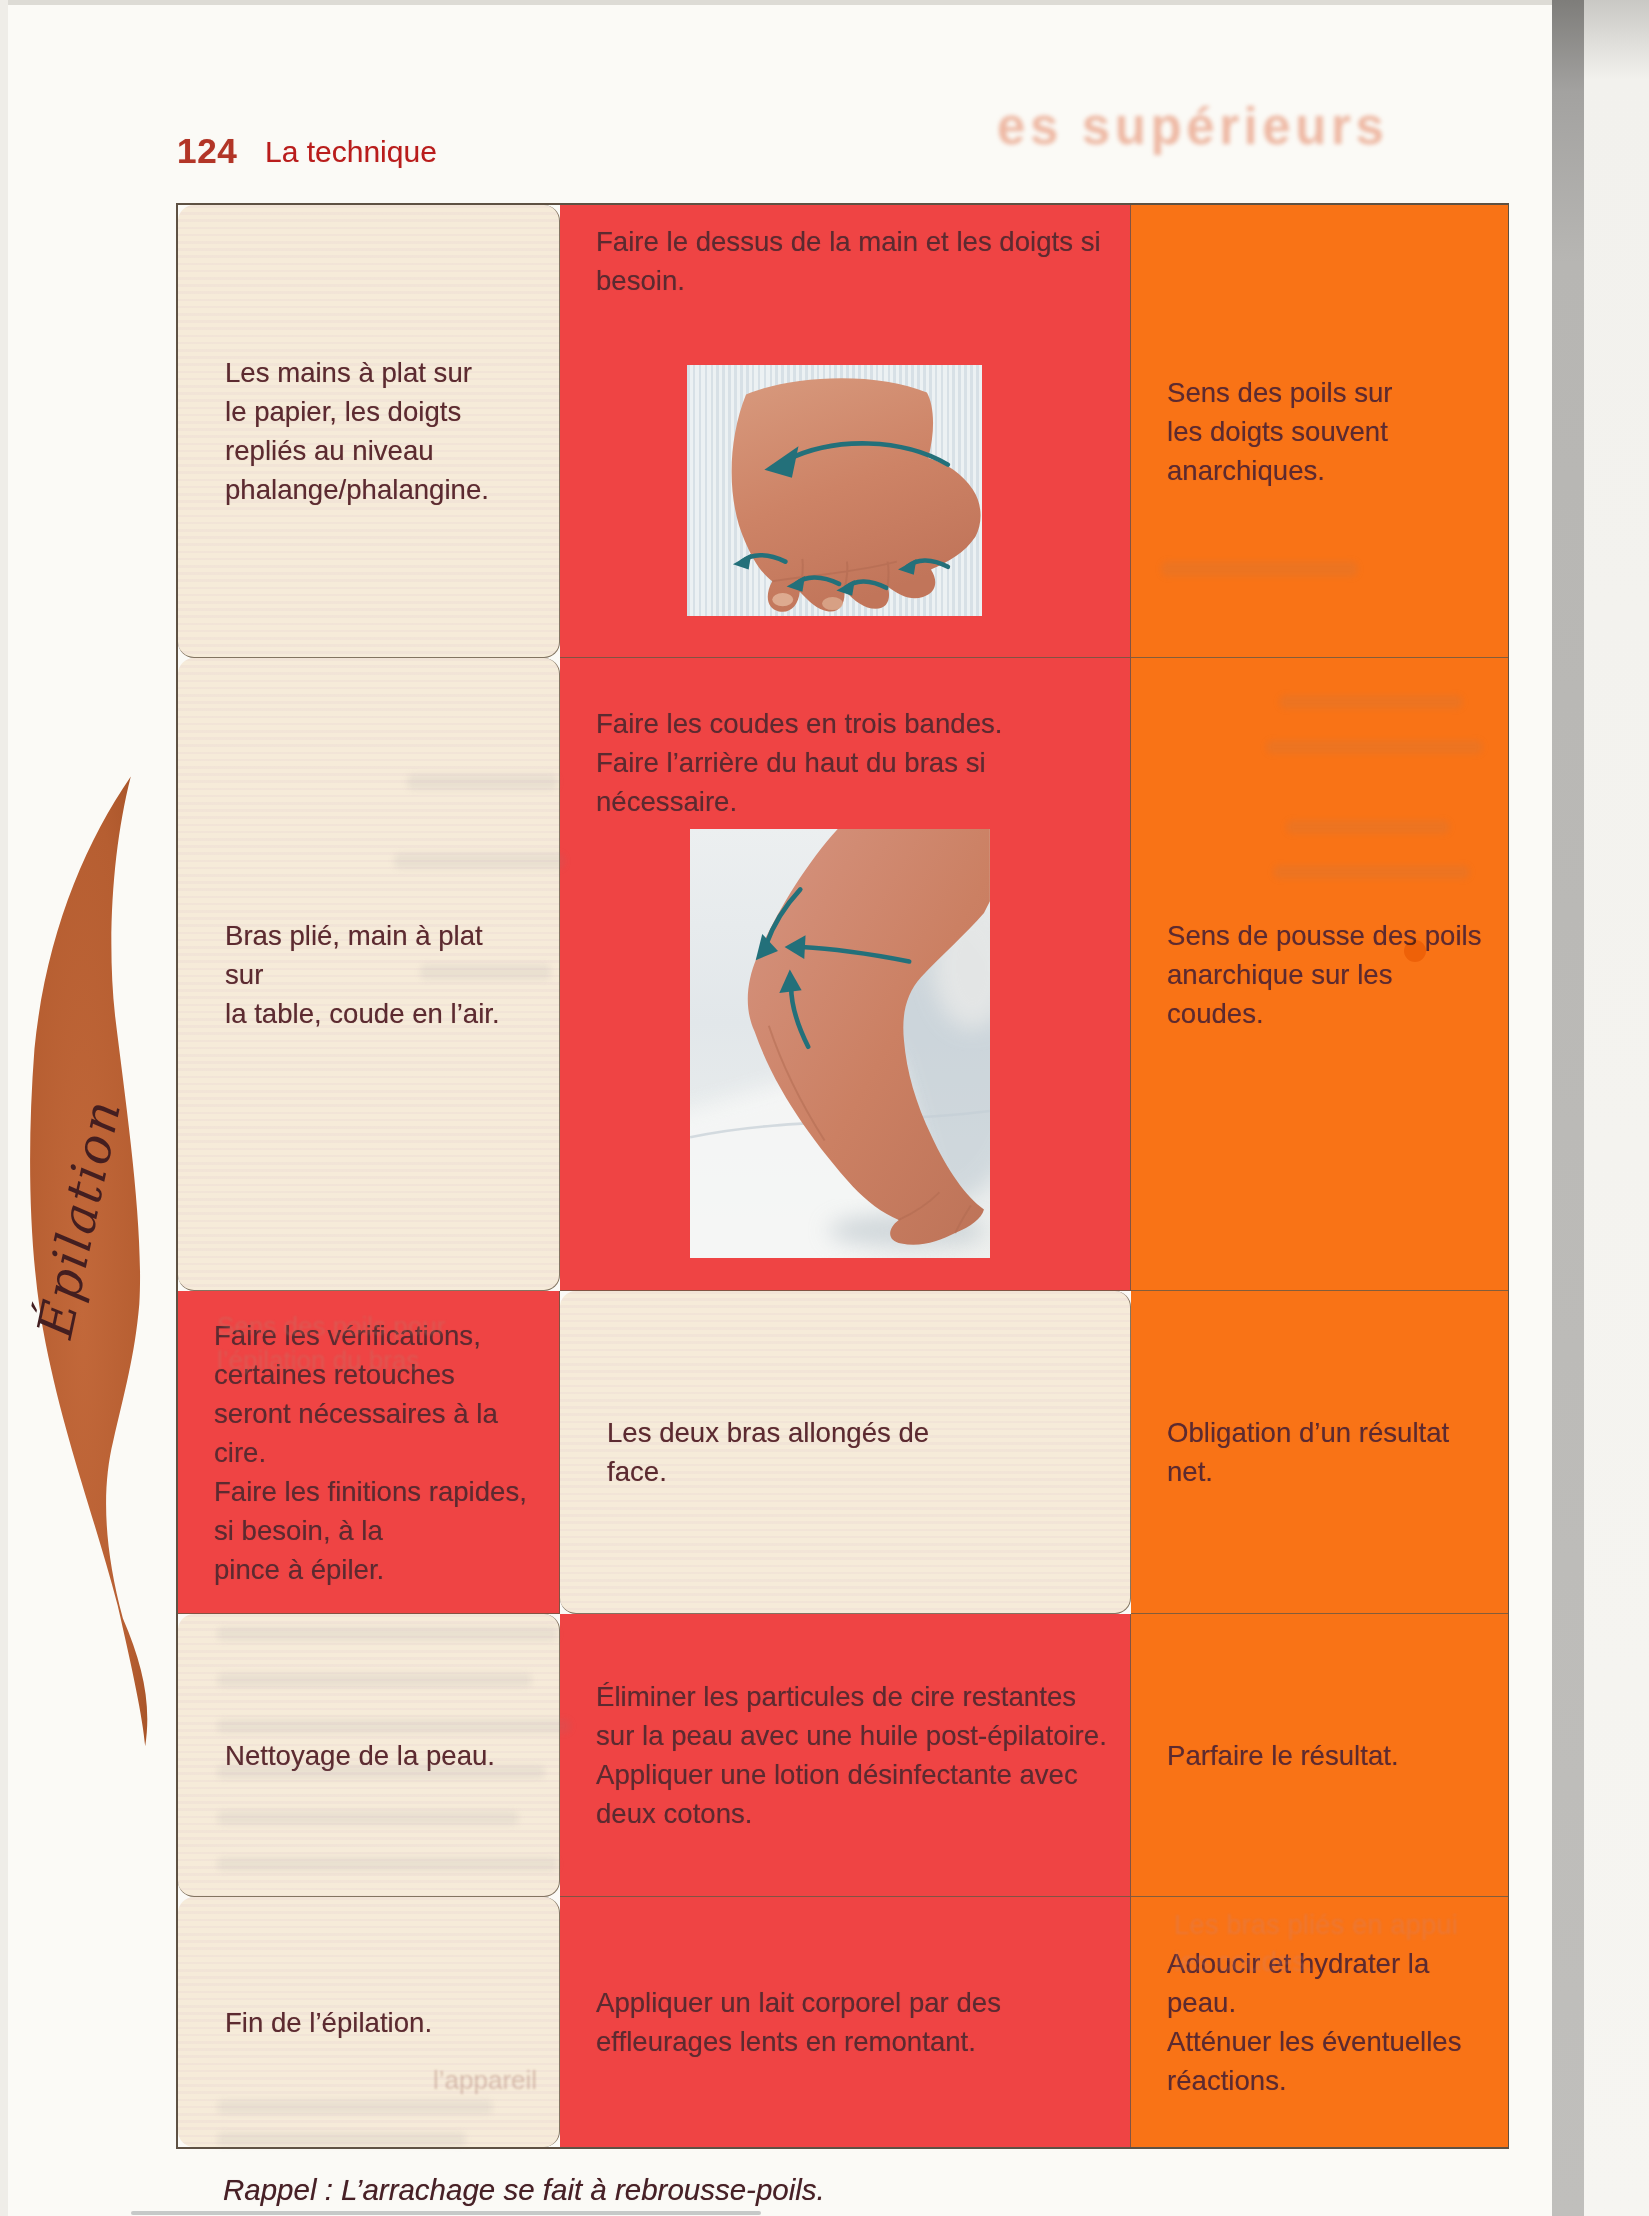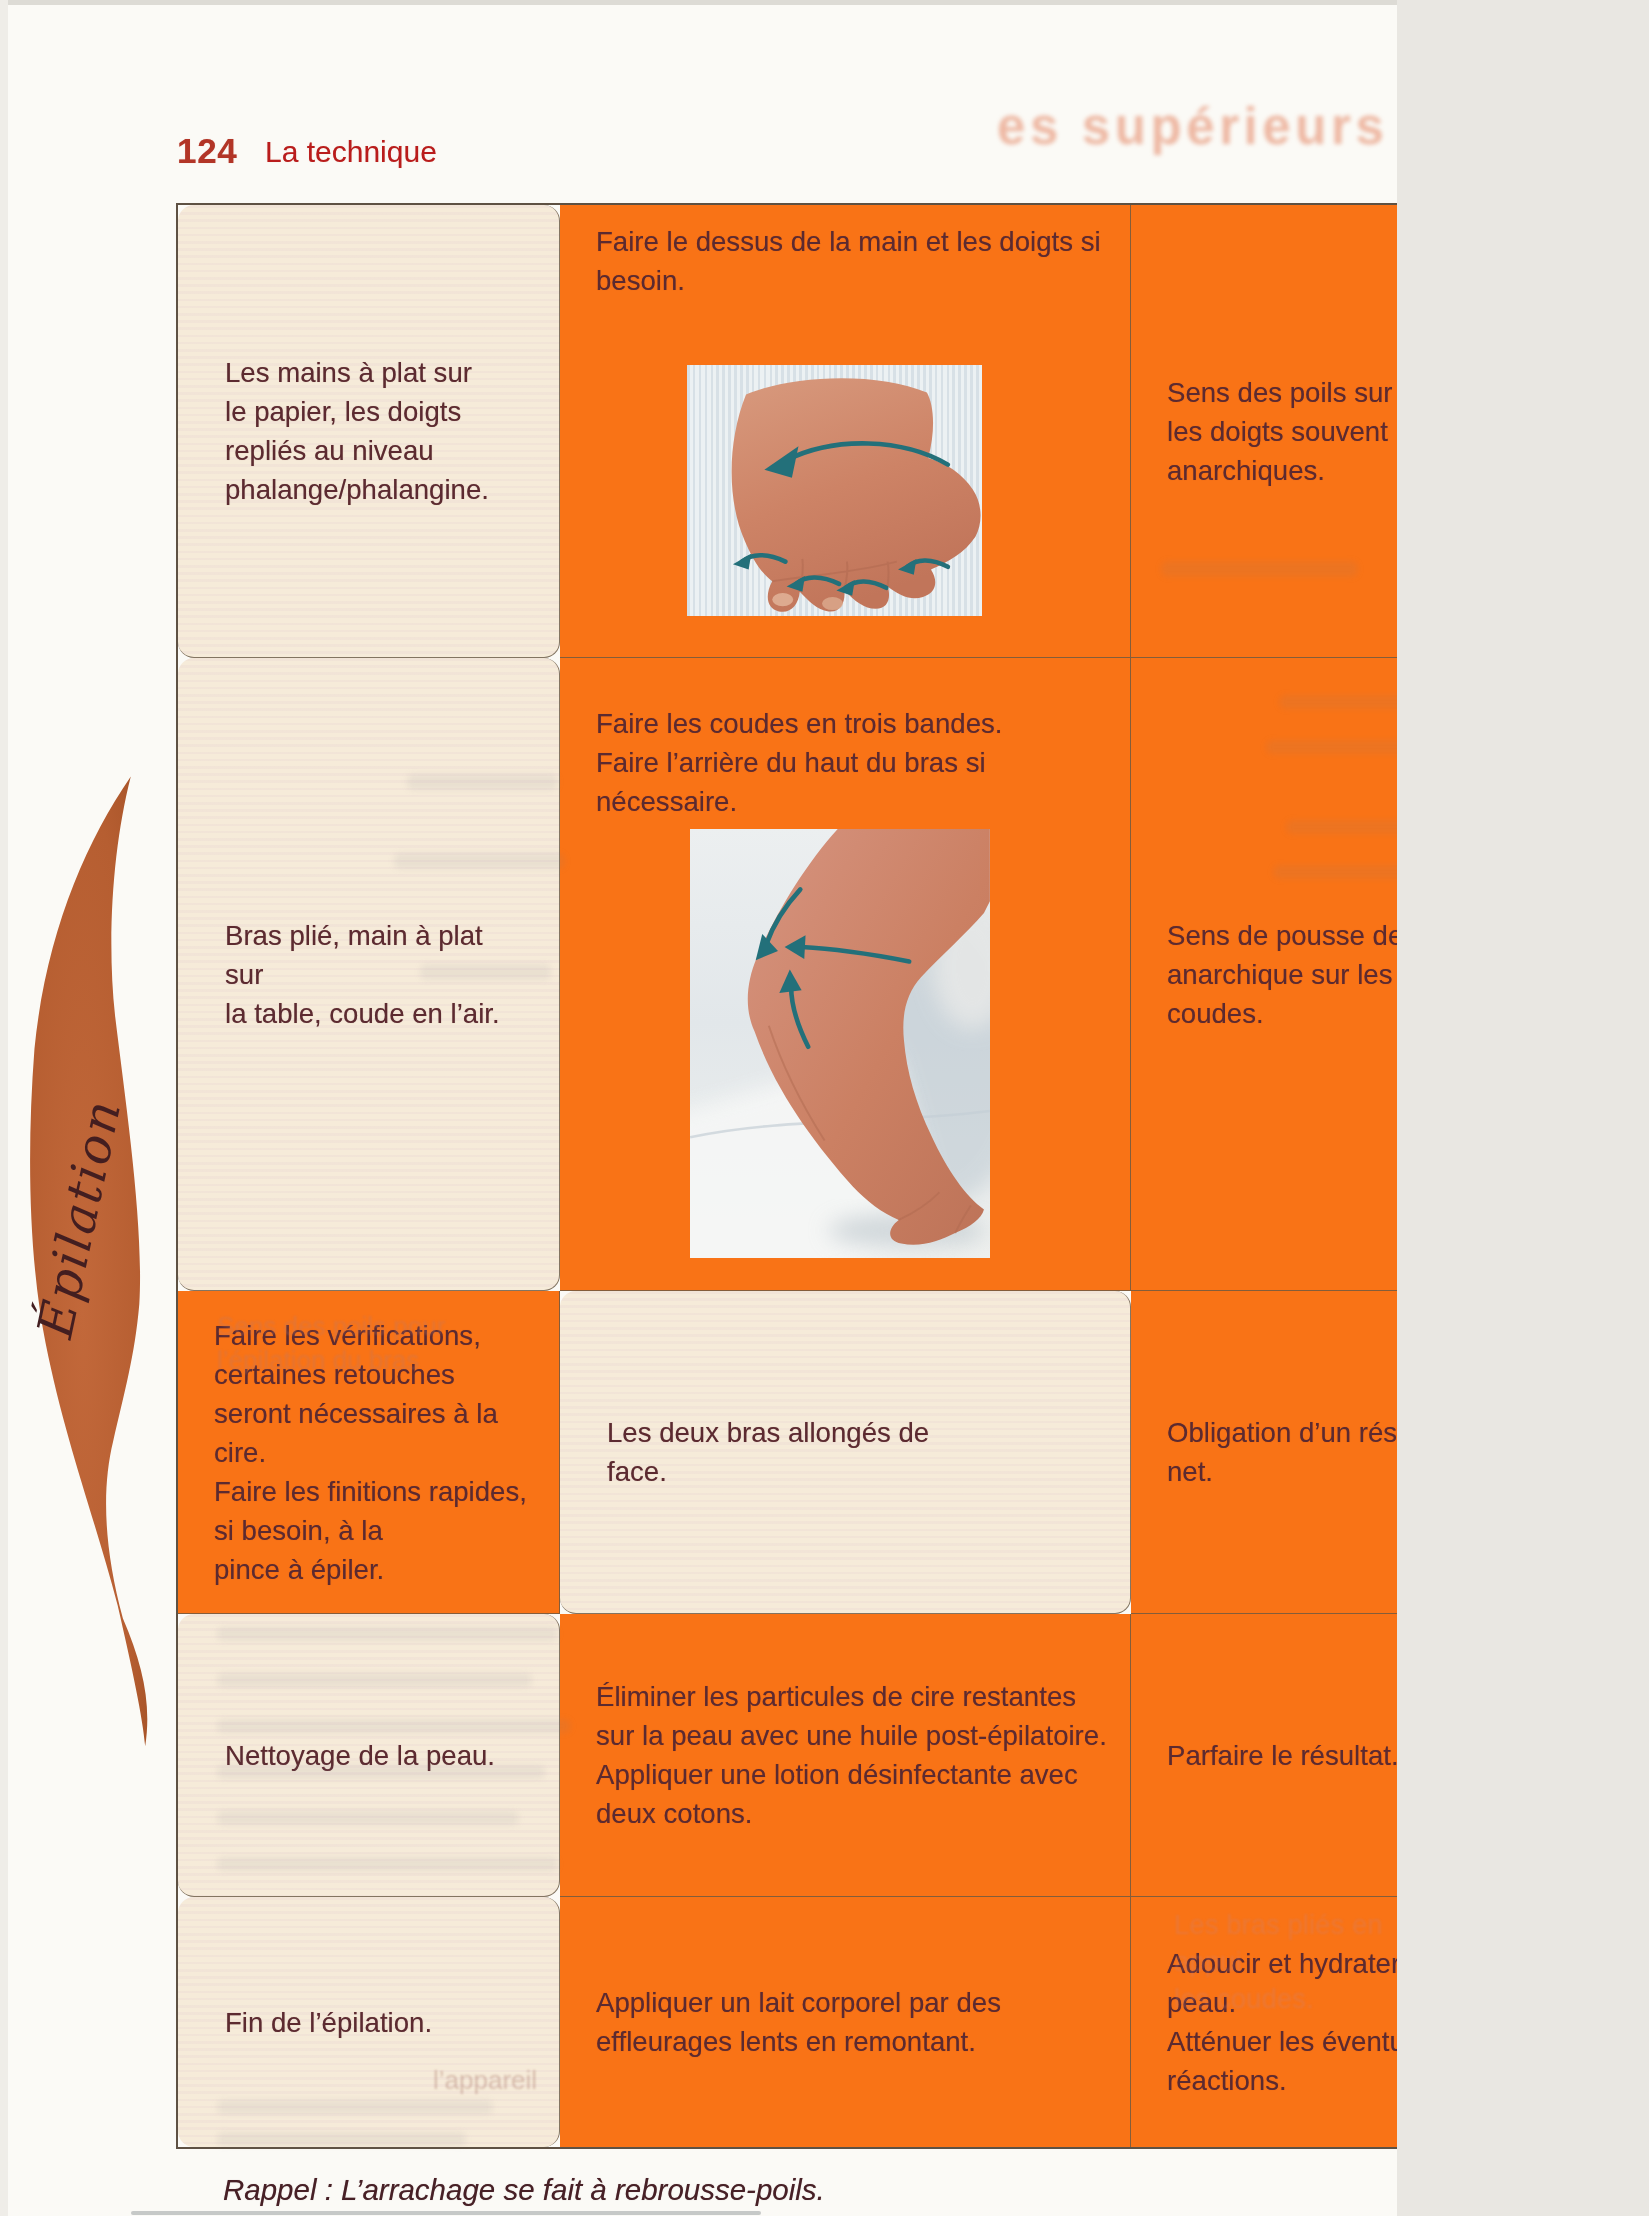--- a/index.html
+++ b/index.html
@@ -1,17 +1,17 @@
 <!DOCTYPE html>
 <html style="font-size:10.5px"><head>
 <meta charset="utf-8">
 <style>
   html,body{margin:0;padding:0;background:#e9e7e2;}
   .page{
-    position:relative;width:1397px;height:2216px;overflow:hidden;
+    position:relative;width:1649px;height:2216px;overflow:hidden;
     background:#fbfaf6;
     font-family:"Liberation Sans", sans-serif;
   }
   
   .edge-top{position:absolute;left:0;top:0;width:1649px;height:5.2px;background:#dddbd5;z-index:0;}
   .edge-left{position:absolute;left:0;top:0;width:7.9px;height:2216px;background:#efede8;z-index:0;}
   .edge-right-strip{
     position:absolute;left:1552px;top:0;width:31.5px;height:2216px;z-index:0;
     background:linear-gradient(180deg,#7e7d7a 0,#a3a2a0 92px,#b7b6b3 262px,#c0bfbc 100%);
   }
@@ -60,21 +60,21 @@
   .cell:nth-child(n+13){border-bottom:none;}
   .pos{
     background:
       repeating-linear-gradient(180deg, rgba(205,170,195,.10) 0 2.6px, rgba(0,0,0,0) 2.6px 7.2px),
       #f6ebd9;
     display:flex;align-items:center;
     padding:0 33px 0 47px;
     border-radius:16px;
   }
   .ins{
-    background:#f97316;
+    background:#ef4444;
     padding:17px 23px 0 36px;
   }
   .ins.r2{padding-top:46px;}
   .ins.ctr{display:flex;align-items:center;padding-top:0;}
   .note{
     background:#f97316;
     display:flex;align-items:center;
     padding:0 26px 0 36px;
   }
   

